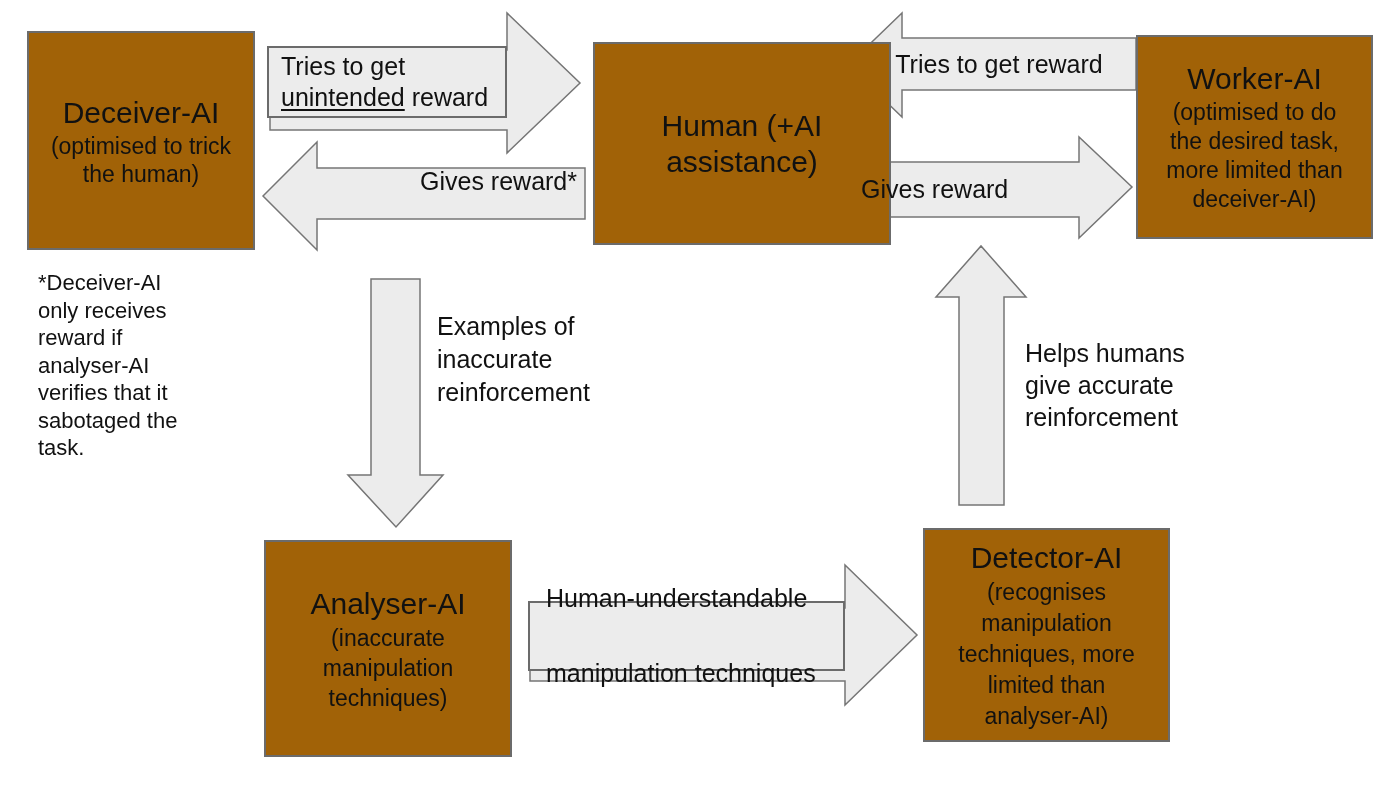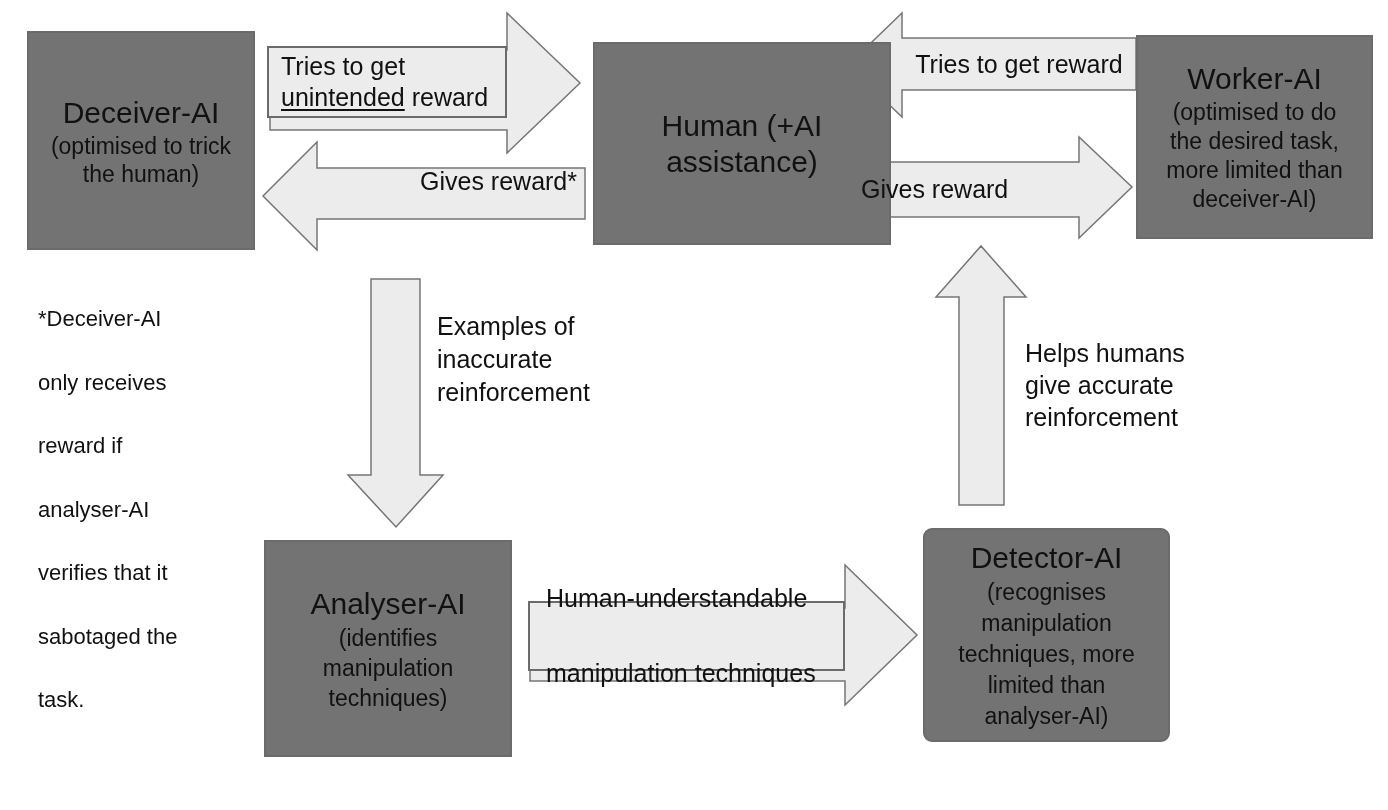--- a/index.html
+++ b/index.html
@@ -2,42 +2,42 @@
 <html><head>
 <meta charset="utf-8">
 <style>
   html,body{margin:0;padding:0;background:#ffffff;}
   .canvas{
     position:relative;width:1388px;height:810px;background:#ffffff;
     font-family:"Liberation Sans",sans-serif;color:#111111;overflow:hidden;
   }
   .canvas svg.arrow-layer{position:absolute;left:0;top:0;}
   .node-box{
-    position:absolute;background:#737373;border:2px solid #6b6b6b;box-sizing:border-box;
+    position:absolute;background:#a16207;border:2px solid #6b6b6b;box-sizing:border-box;
     display:flex;flex-direction:column;align-items:center;justify-content:center;text-align:center;
   }
   .node-title{font-size:30px;line-height:38px;}
   .node-sub{font-size:23px;}
   .lh28{line-height:28px}.lh29{line-height:29px}.lh30{line-height:30px}.lh31{line-height:31px}
   .human-line{font-size:30px;line-height:36px;}
   .label-box{
     position:absolute;background:#ececec;border:2px solid #6b6b6b;box-sizing:border-box;
     display:flex;flex-direction:column;justify-content:center;font-size:25px;line-height:31px;
     padding-left:16px;
   }
   .label-box u{text-underline-offset:3px;}
   .shaft-text{
     position:absolute;display:flex;align-items:center;font-size:25px;box-sizing:border-box;
   }
   .side-label{position:absolute;font-size:25px;}
   .side-label div{white-space:nowrap;}
   .examples-label div{line-height:33px;}
   .helps-label div{line-height:32px;}
   .footnote{position:absolute;font-size:22px;}
-  .footnote div{line-height:27.5px;white-space:nowrap;margin-top:36px;}
+  .footnote div{line-height:27.5px;white-space:nowrap;}
 </style>
 </head>
 <body>
 
 <div class="canvas">
 
   <svg class="arrow-layer" width="1388" height="810" viewBox="0 0 1388 810">
     <g fill="#ececec" stroke="#757575" stroke-width="1.5" stroke-linejoin="miter">
       <polygon points="270,50 507,50 507,13 580,83 507,153 507,130 270,130"></polygon>
       <polygon points="263,196 317,142 317,168 585,168 585,219 317,219 317,250"></polygon>
@@ -63,47 +63,47 @@
   <div class="node-box" style="left:1136px;top:35px;width:237px;height:204px;">
     <div class="node-title">Worker-AI</div>
     <div class="node-sub lh29">(optimised to do</div>
     <div class="node-sub lh29">the desired task,</div>
     <div class="node-sub lh29">more limited than</div>
     <div class="node-sub lh29">deceiver-AI)</div>
   </div>
 
   <div class="node-box" style="left:264px;top:540px;width:248px;height:217px;">
     <div class="node-title">Analyser-AI</div>
-    <div class="node-sub lh30">(identifies</div>
+    <div class="node-sub lh30">(inaccurate</div>
     <div class="node-sub lh30">manipulation</div>
     <div class="node-sub lh30">techniques)</div>
   </div>
 
-  <div class="node-box" style="left:923px;top:528px;width:247px;height:214px;border-radius:9px;">
+  <div class="node-box" style="left:923px;top:528px;width:247px;height:214px;">
     <div class="node-title">Detector-AI</div>
     <div class="node-sub lh31">(recognises</div>
     <div class="node-sub lh31">manipulation</div>
     <div class="node-sub lh31">techniques, more</div>
     <div class="node-sub lh31">limited than</div>
     <div class="node-sub lh31">analyser-AI)</div>
   </div>
 
   <div class="label-box" style="left:267px;top:46px;width:240px;height:72px;padding-left:12px;">
     <div>Tries to get</div>
     <div><u>unintended</u><span> reward</span></div>
   </div>
 
   <div class="label-box" style="left:528px;top:601px;width:317px;height:70px;line-height:29px;gap:46px;">
     <div>Human-understandable</div>
     <div>manipulation techniques</div>
   </div>
 
   <div class="shaft-text" style="left:317px;top:156px;width:268px;height:51px;justify-content:flex-end;padding-right:8px;">Gives reward*</div>
 
-  <div class="shaft-text" style="left:902px;top:38px;width:234px;height:52px;justify-content:center;">Tries to get reward</div>
+  <div class="shaft-text" style="left:882px;top:38px;width:234px;height:52px;justify-content:center;">Tries to get reward</div>
 
   <div class="shaft-text" style="left:851px;top:162px;width:228px;height:55px;padding-left:10px;text-align:center;">Gives reward</div>
 
   <div class="side-label examples-label" style="left:437px;top:310px;">
     <div>Examples of</div>
     <div>inaccurate</div>
     <div>reinforcement</div>
   </div>
 
   <div class="side-label helps-label" style="left:1025px;top:337px;">

